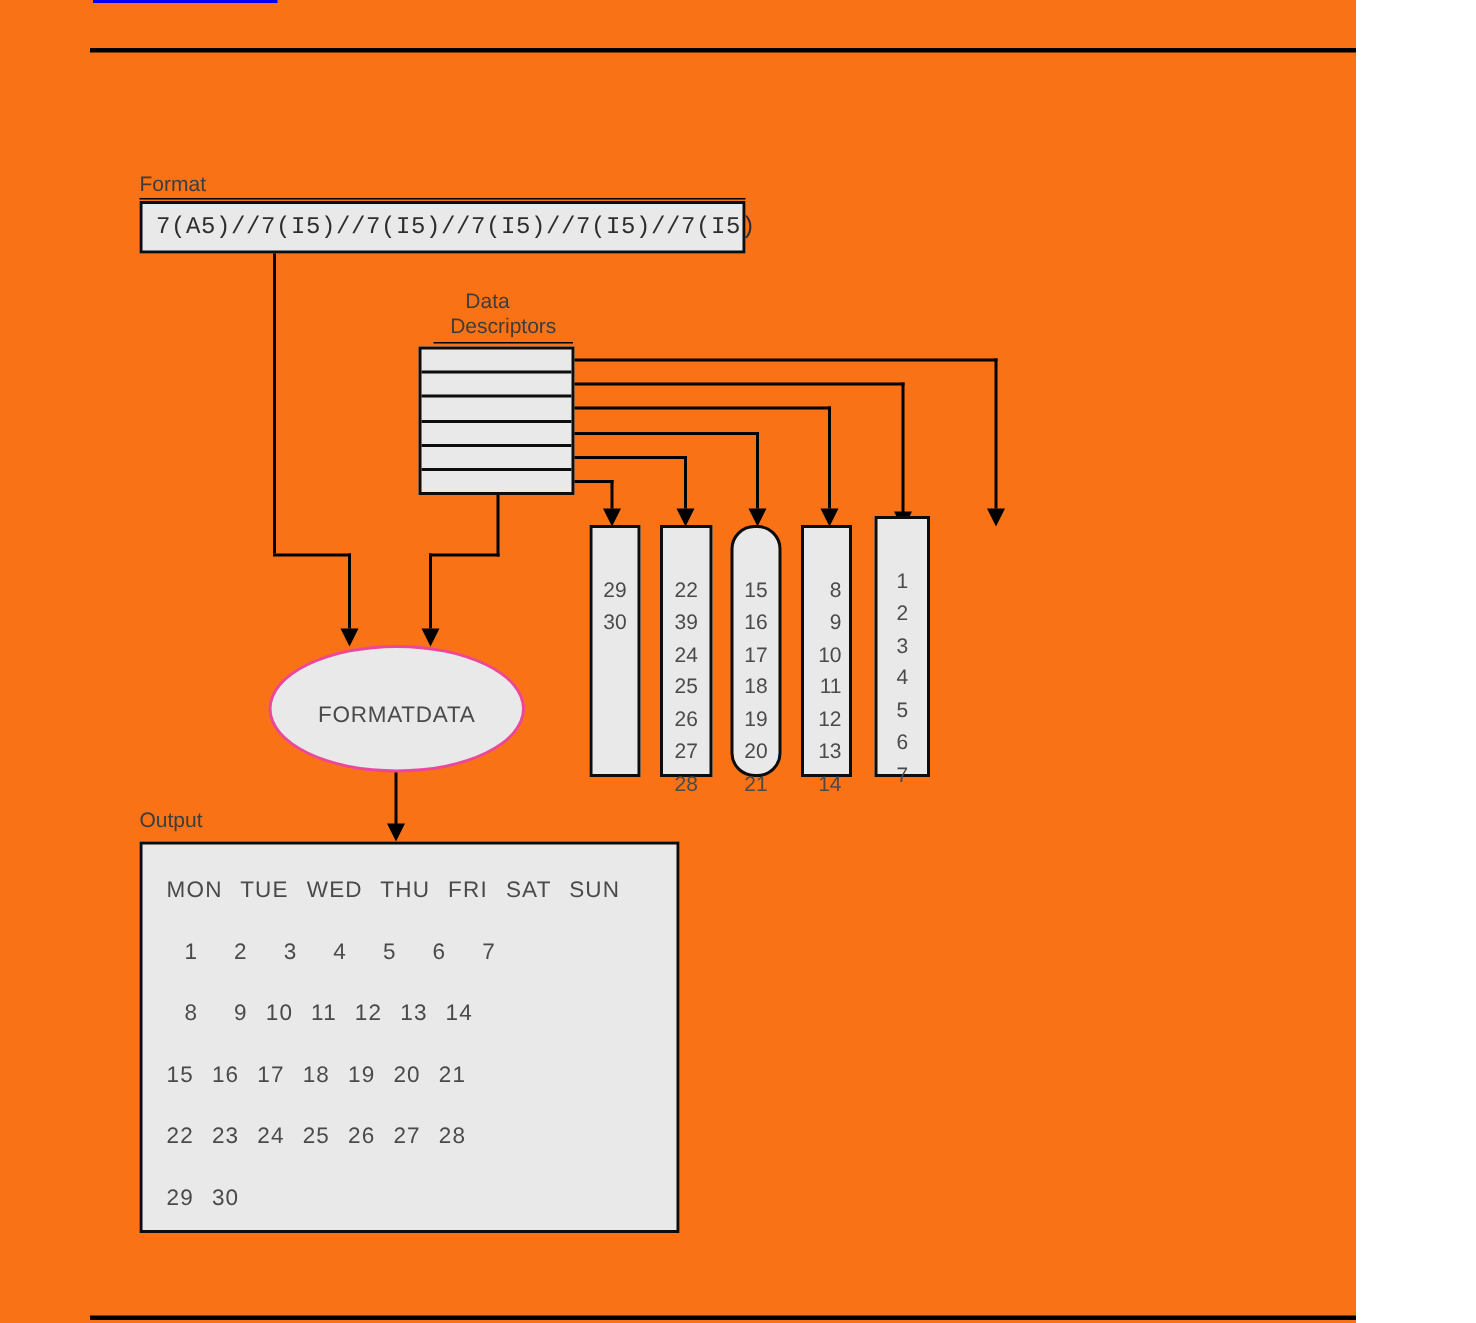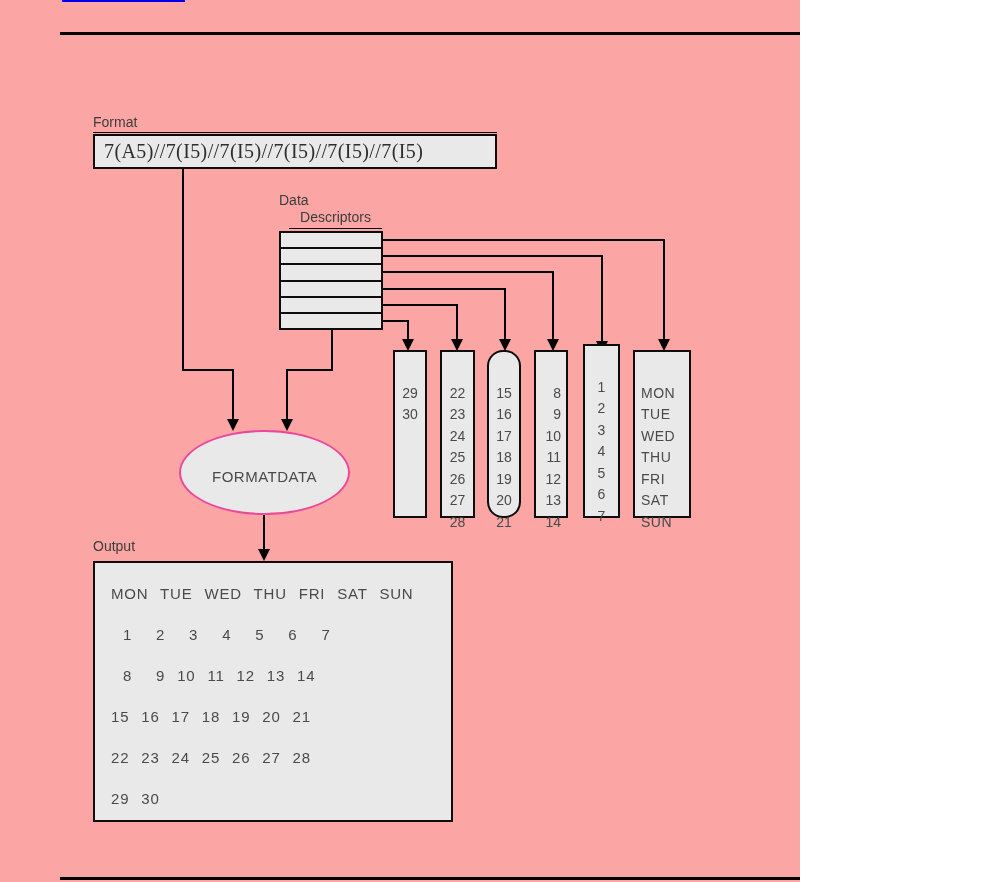--- a/index.html
+++ b/index.html
@@ -1,21 +1,21 @@
 <!DOCTYPE html>
 <html><head>
 <meta charset="utf-8">
 <style>
   * { margin: 0; padding: 0; box-sizing: border-box; }
   html, body { background: #ffffff; }
   .canvas {
     position: relative;
-    width: 800px;
+    width: 904px;
     height: 882px;
-    background: #fca5a5;
+    background: #f97316;
     font-family: "Liberation Sans", sans-serif;
     color: #444444;
     overflow: hidden;
   }
   .seg { position: absolute; background: #000000; }
   .rule { position: absolute; background: #000000; height: 3px; }
   .link-underline { position: absolute; background: #0000ee; }
 
   .label {
     position: absolute;
@@ -26,22 +26,22 @@
   .label-underlined { border-bottom: 1px solid #000000; }
 
   .gbox {
     position: absolute;
     background: #e9e9e9;
     border: 2px solid #0d0d0d;
   }
 
   .format-box { line-height: 30px; }
   .format-box .mono {
-    font-family: Liberation Serif, serif;
-    font-size: 20px;
+    font-family: Liberation Mono, monospace;
+    font-size: 16px;
     letter-spacing: 0.4px;
     color: #2e2e2e;
     padding-left: 9px;
     white-space: pre;
     display: inline-block;
   }
 
   .desc-box { display: flex; flex-direction: column; }
   .desc-row { flex: 1; }
   .desc-row + .desc-row { border-top: 2px solid #0d0d0d; }
@@ -100,21 +100,21 @@
   </div>
   <div class="gbox format-box" style="left:93px; top:134px; width:404px; height:35px; overflow:visible;">
     <span class="mono">7(A5)//7(I5)//7(I5)//7(I5)//7(I5)//7(I5)</span>
   </div>
 
   <div class="seg" style="left:182px; top:169px; width:2px; height:200px;"></div>
   <div class="seg" style="left:182px; top:369px; width:52px; height:2px;"></div>
   <div class="seg" style="left:232px; top:369px; width:2px; height:50px;"></div>
   <div class="arrowhead" style="left:227px; top:419px;"></div>
 
-  <div class="label" style="left:279px; top:192px; width:92px; text-align:left;">
+  <div class="label" style="left:279px; top:192px; width:92px; text-align:center;">
     <span>Data</span>
   </div>
   <div class="label label-underlined" style="left:289px; top:209px; width:93px; height:20px; text-align:center;">
     <span>Descriptors</span>
   </div>
   <div class="gbox desc-box" style="left:279px; top:231px; width:104px; height:99px;">
     <div class="desc-row"></div>
     <div class="desc-row"></div>
     <div class="desc-row"></div>
     <div class="desc-row"></div>
@@ -150,21 +150,21 @@
   <div class="seg" style="left:383px; top:320px; width:26px; height:2px;"></div>
   <div class="seg" style="left:407px; top:320px; width:2px; height:19px;"></div>
   <div class="arrowhead" style="left:402px; top:339px;"></div>
 
   <div class="gbox col-box" style="left:393px; top:350px; width:34px; height:168px;text-align:center;">
     <span>29
 30</span>
   </div>
   <div class="gbox col-box" style="left:440px; top:350px; width:35px; height:168px;">
     <span>22
-23
+39
 24
 25
 26
 27
 28</span>
   </div>
   <div class="gbox col-box" style="left:487px; top:350px; width:34px; height:168px;border-radius:16px;">
     <span>15
 16
 17
@@ -184,29 +184,20 @@
   </div>
   <div class="gbox col-box" style="left:583px; top:344px; width:37px; height:174px;">
     <span>1
 2
 3
 4
 5
 6
 7</span>
   </div>
-  <div class="gbox col-box align-left" style="left:633px; top:350px; width:58px; height:168px;">
-    <span>MON
-TUE
-WED
-THU
-FRI
-SAT
-SUN</span>
-  </div>
 
   <div class="ellipse" style="left:179px; top:430px; width:171px; height:85px;">
     <span>FORMATDATA</span>
   </div>
 
   <div class="seg" style="left:263px; top:515px; width:2px; height:35px;"></div>
   <div class="arrowhead" style="left:258px; top:549px;"></div>
 
   <div class="label" style="left:93px; top:538px;text-align:center;">
     <span>Output</span>

